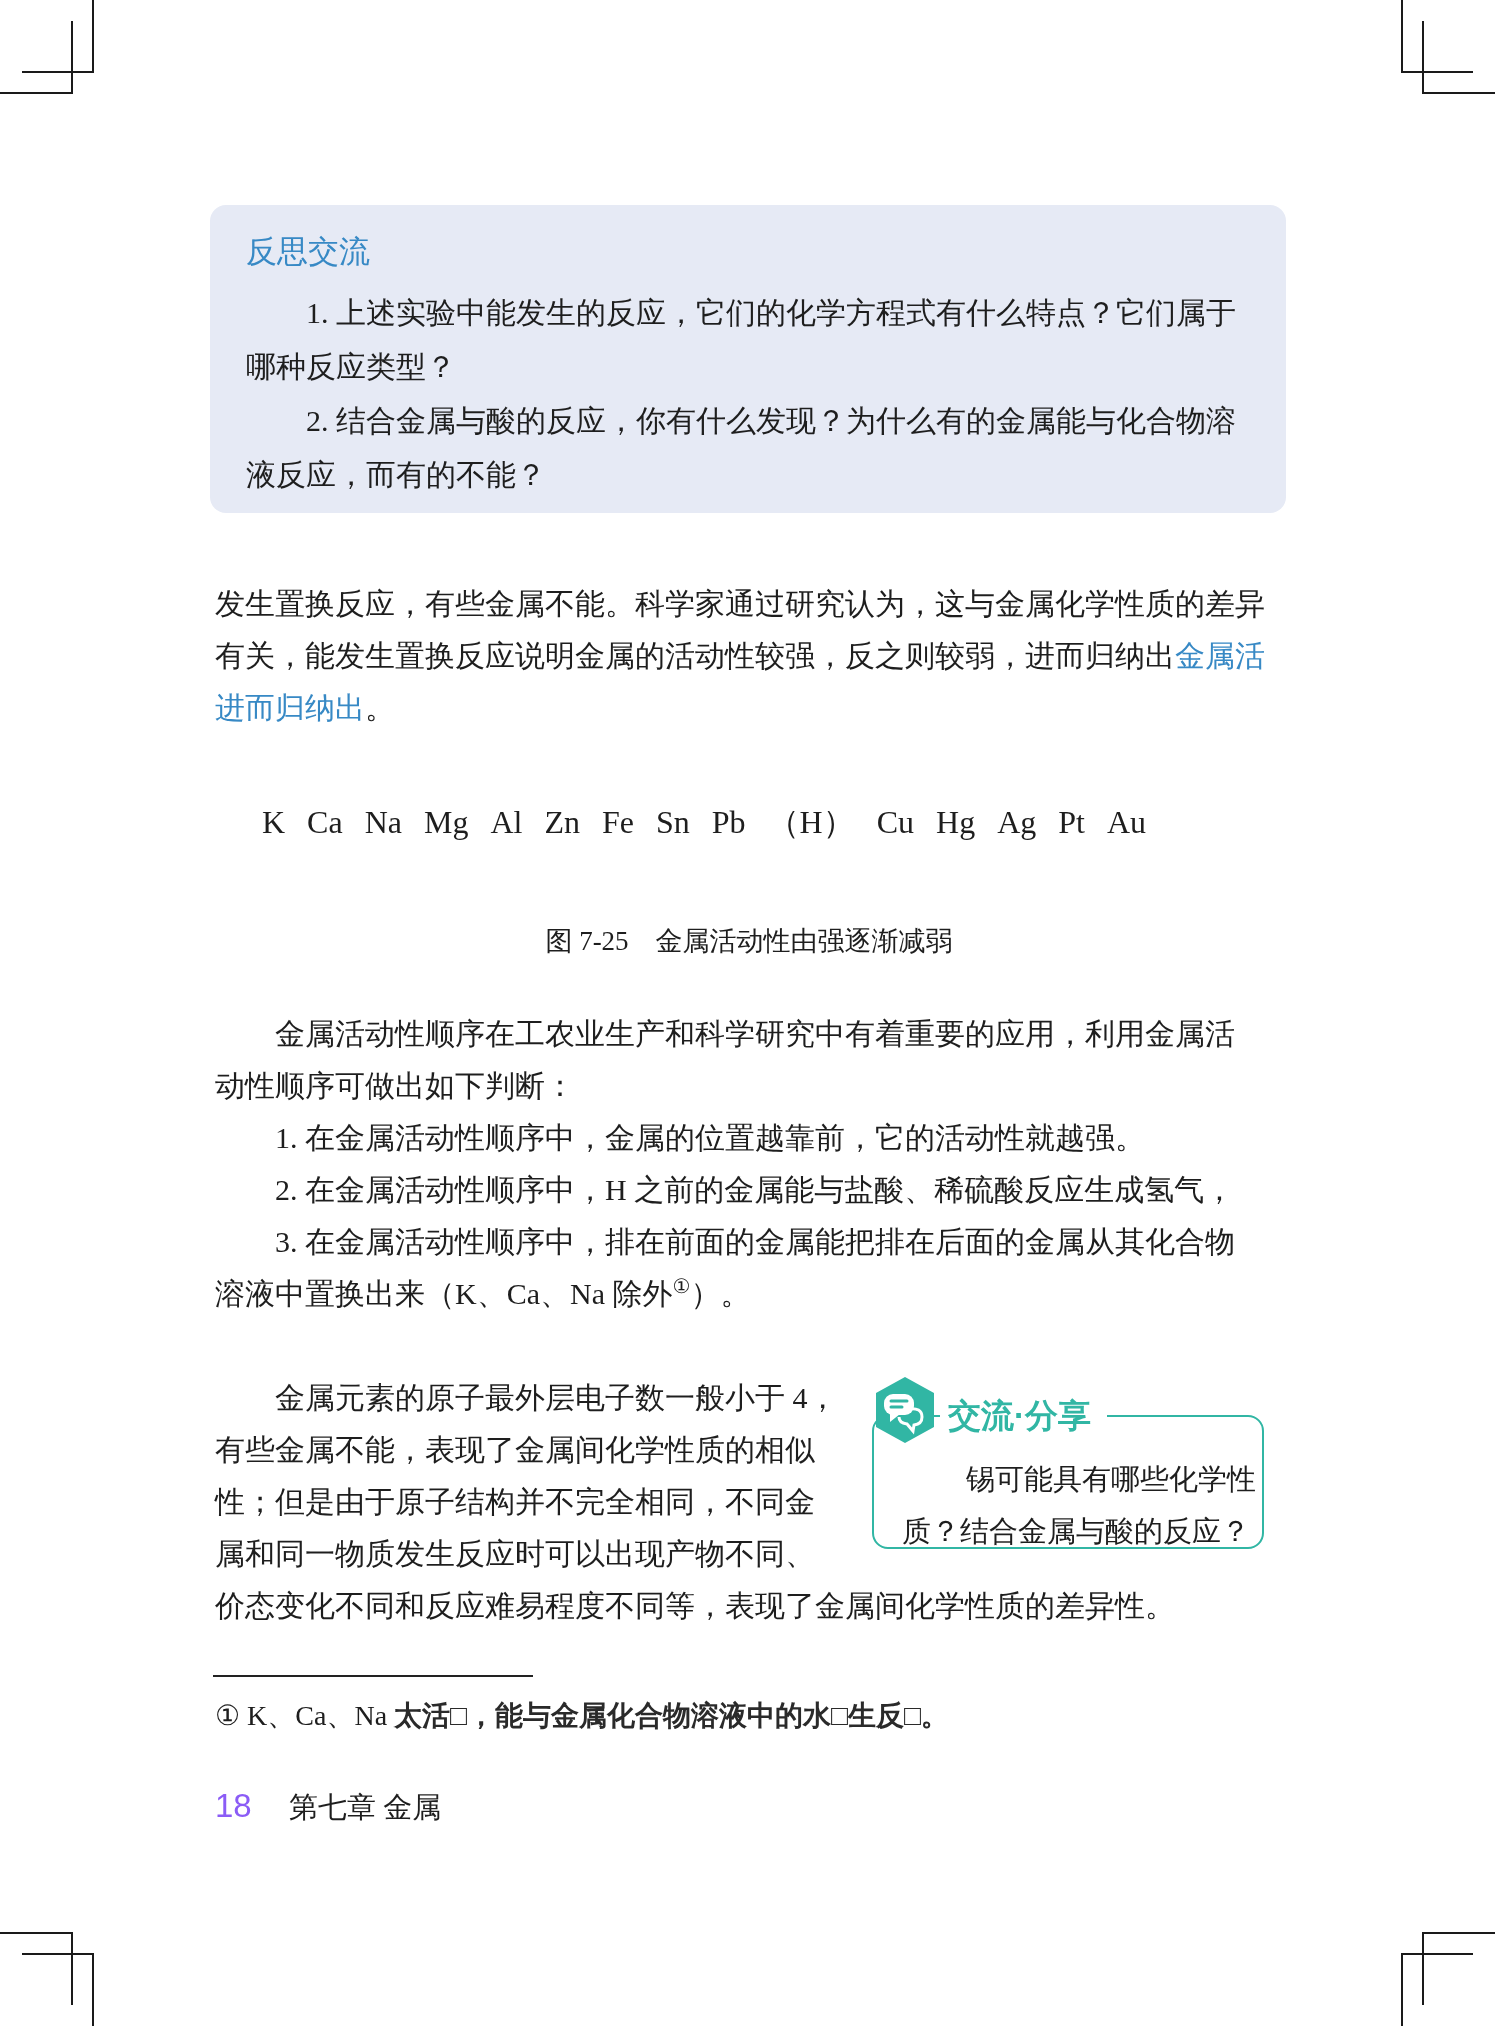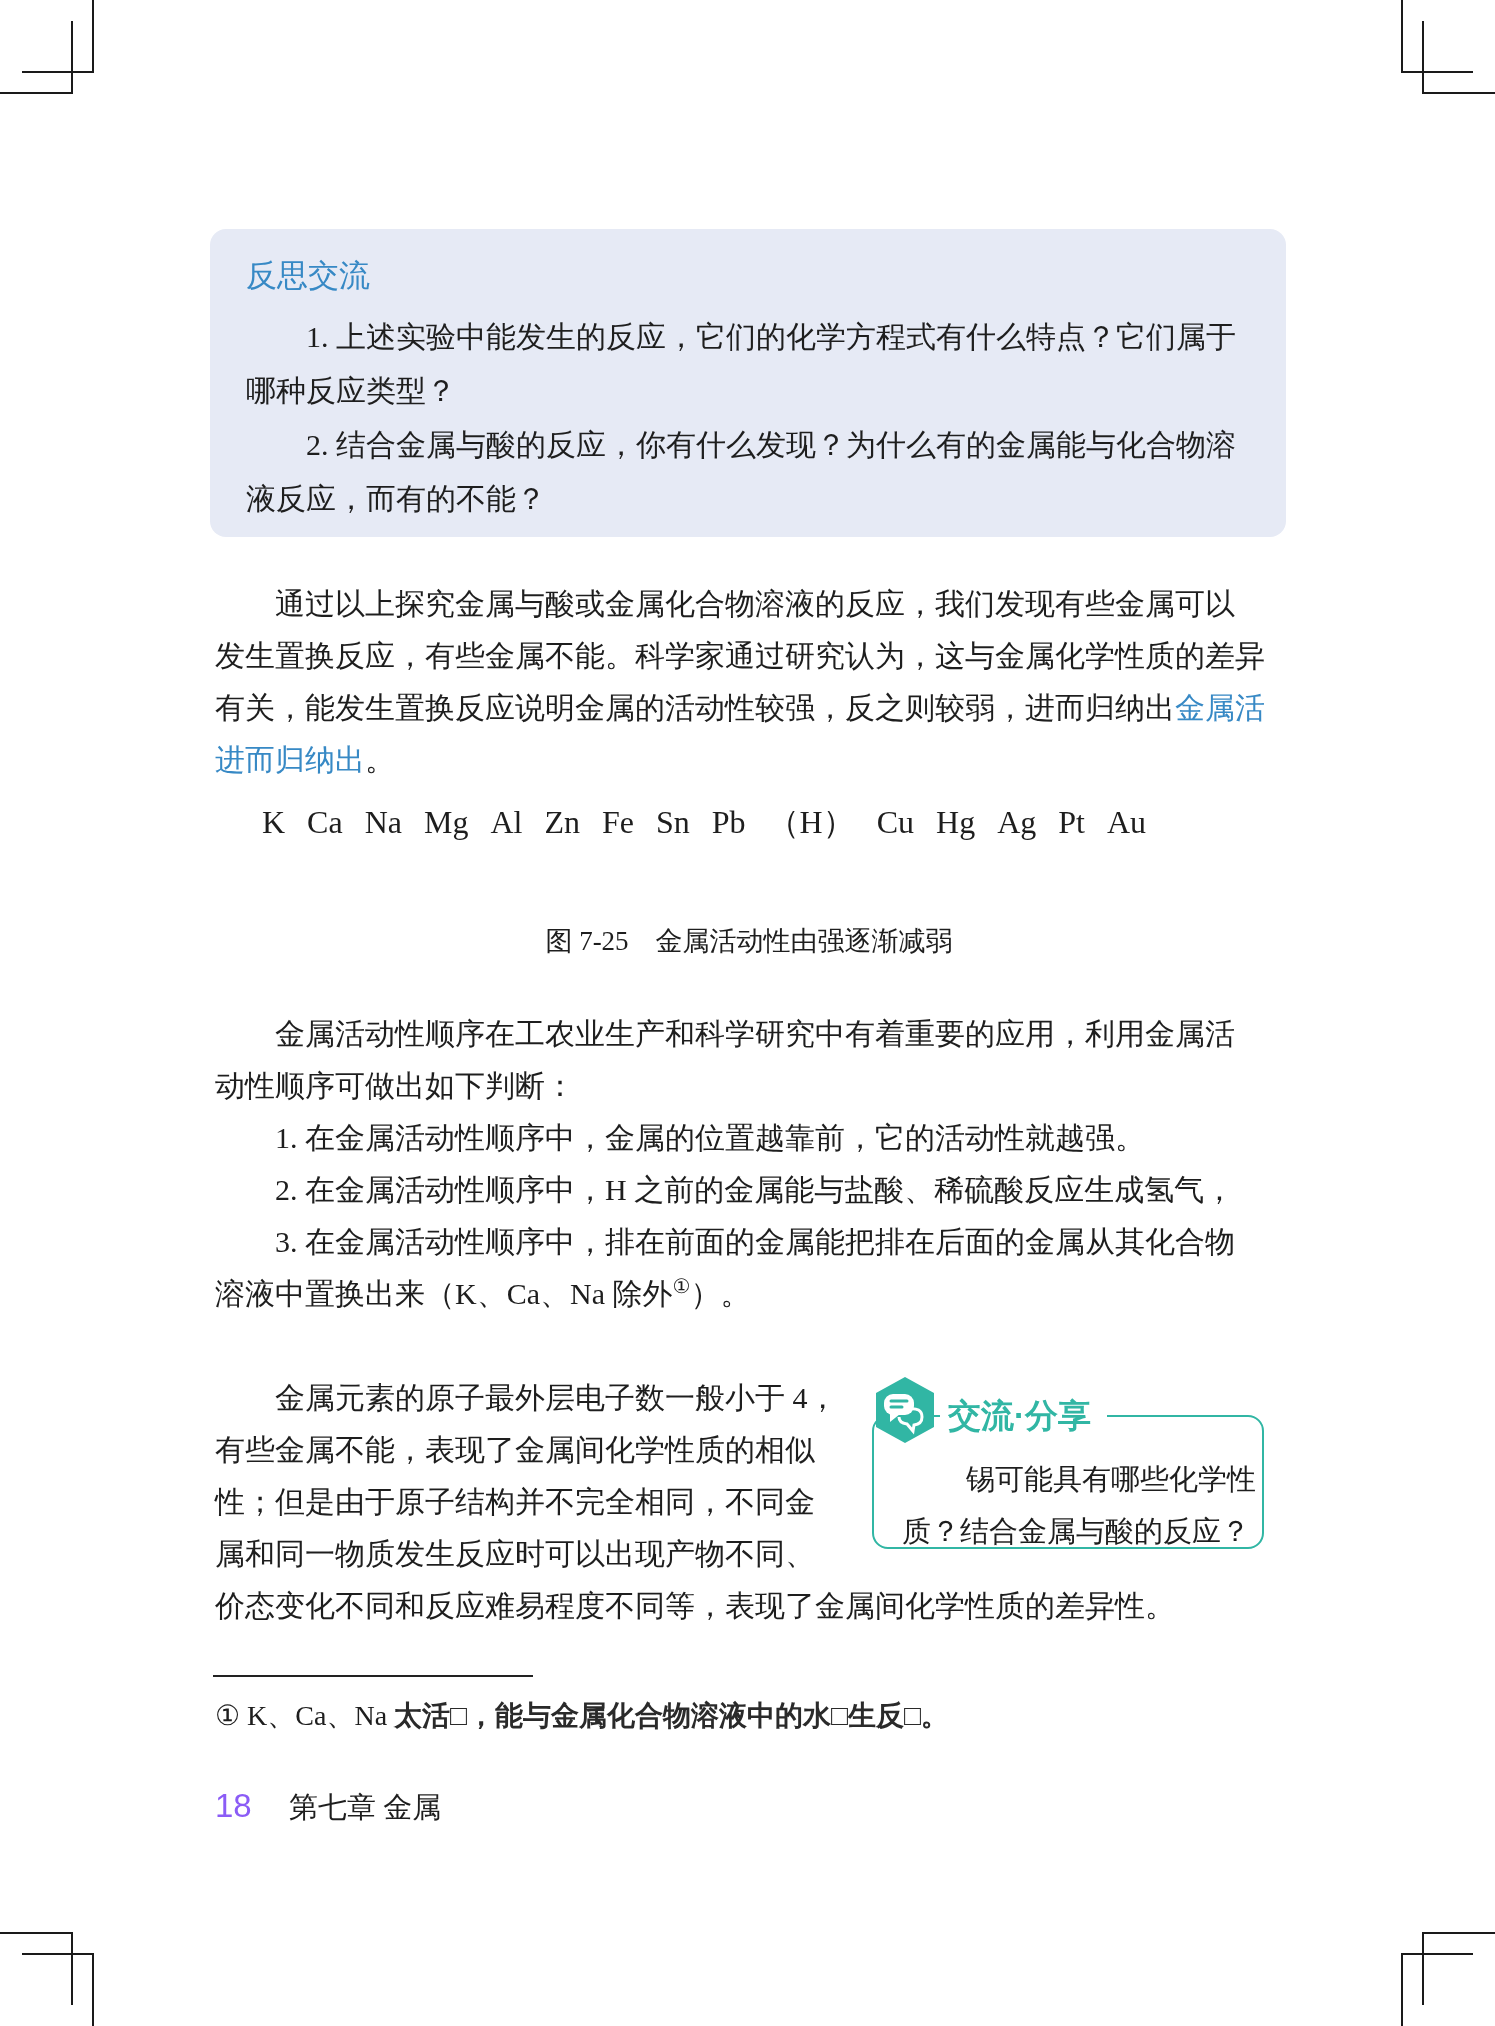--- a/index.html
+++ b/index.html
@@ -12,21 +12,20 @@
   .indent{padding-left:60px;}
   
   .crop{position:absolute;width:100px;height:100px;}
   .crop.tl{left:0;top:0;} .crop.tr{right:0;top:0;}
   .crop.bl{left:0;bottom:0;} .crop.br{right:0;bottom:0;}
   
   #reflect-box{
     position:absolute;left:210px;top:205px;width:1076px;height:308px;
     background:var(--box-bg,#e6eaf5);border-radius:16px;box-sizing:border-box;
     padding:30px 36px 8px 36px;
-    margin-top:24px;
   }
   #reflect-title{font-size:31px;line-height:34px;color:var(--accent-blue,#3789c5);margin-bottom:17px;font-weight:500;}
   #reflect-box .ln{height:54px;line-height:54px;}
   
   #para1{position:absolute;left:215px;top:578px;width:1068px;}
   .blue{color:var(--accent-blue,#3789c5);font-family:"Liberation Sans","DejaVu Sans",sans-serif;text-align:center;}
   
   #series{position:absolute;left:262px;top:800px;width:1010px;display:flex;gap:22px;font-size:32px;line-height:44px;}
   
   #caption{position:absolute;left:215px;top:924px;width:1068px;text-align:center;font-size:27px;line-height:34px;}
@@ -83,21 +82,20 @@
 
   <div id="reflect-box">
     <div id="reflect-title" class="sans">反思交流</div>
     <div class="ln indent">1. 上述实验中能发生的反应，它们的化学方程式有什么特点？它们属于</div>
     <div class="ln">哪种反应类型？</div>
     <div class="ln indent">2. 结合金属与酸的反应，你有什么发现？为什么有的金属能与化合物溶</div>
     <div class="ln">液反应，而有的不能？</div>
   </div>
 
   <div id="para1">
-    <div class="ln indent">通过以上探究金属与酸或金属化合物溶液的反应，我们发现有些金属可以</div>
     <div class="ln">发生置换反应，有些金属不能。科学家通过研究认为，这与金属化学性质的差异</div>
     <div class="ln"><span>有关，能发生置换反应说明金属的活动性较强，反之则较弱，进而归纳出</span><span class="blue">金属活</span></div>
     <div class="ln"><span class="blue">进而归纳出</span><span>。</span></div>
   </div>
 
   <div id="series">
       <span class="series-el">K</span>
       <span class="series-el">Ca</span>
       <span class="series-el">Na</span>
       <span class="series-el">Mg</span>

